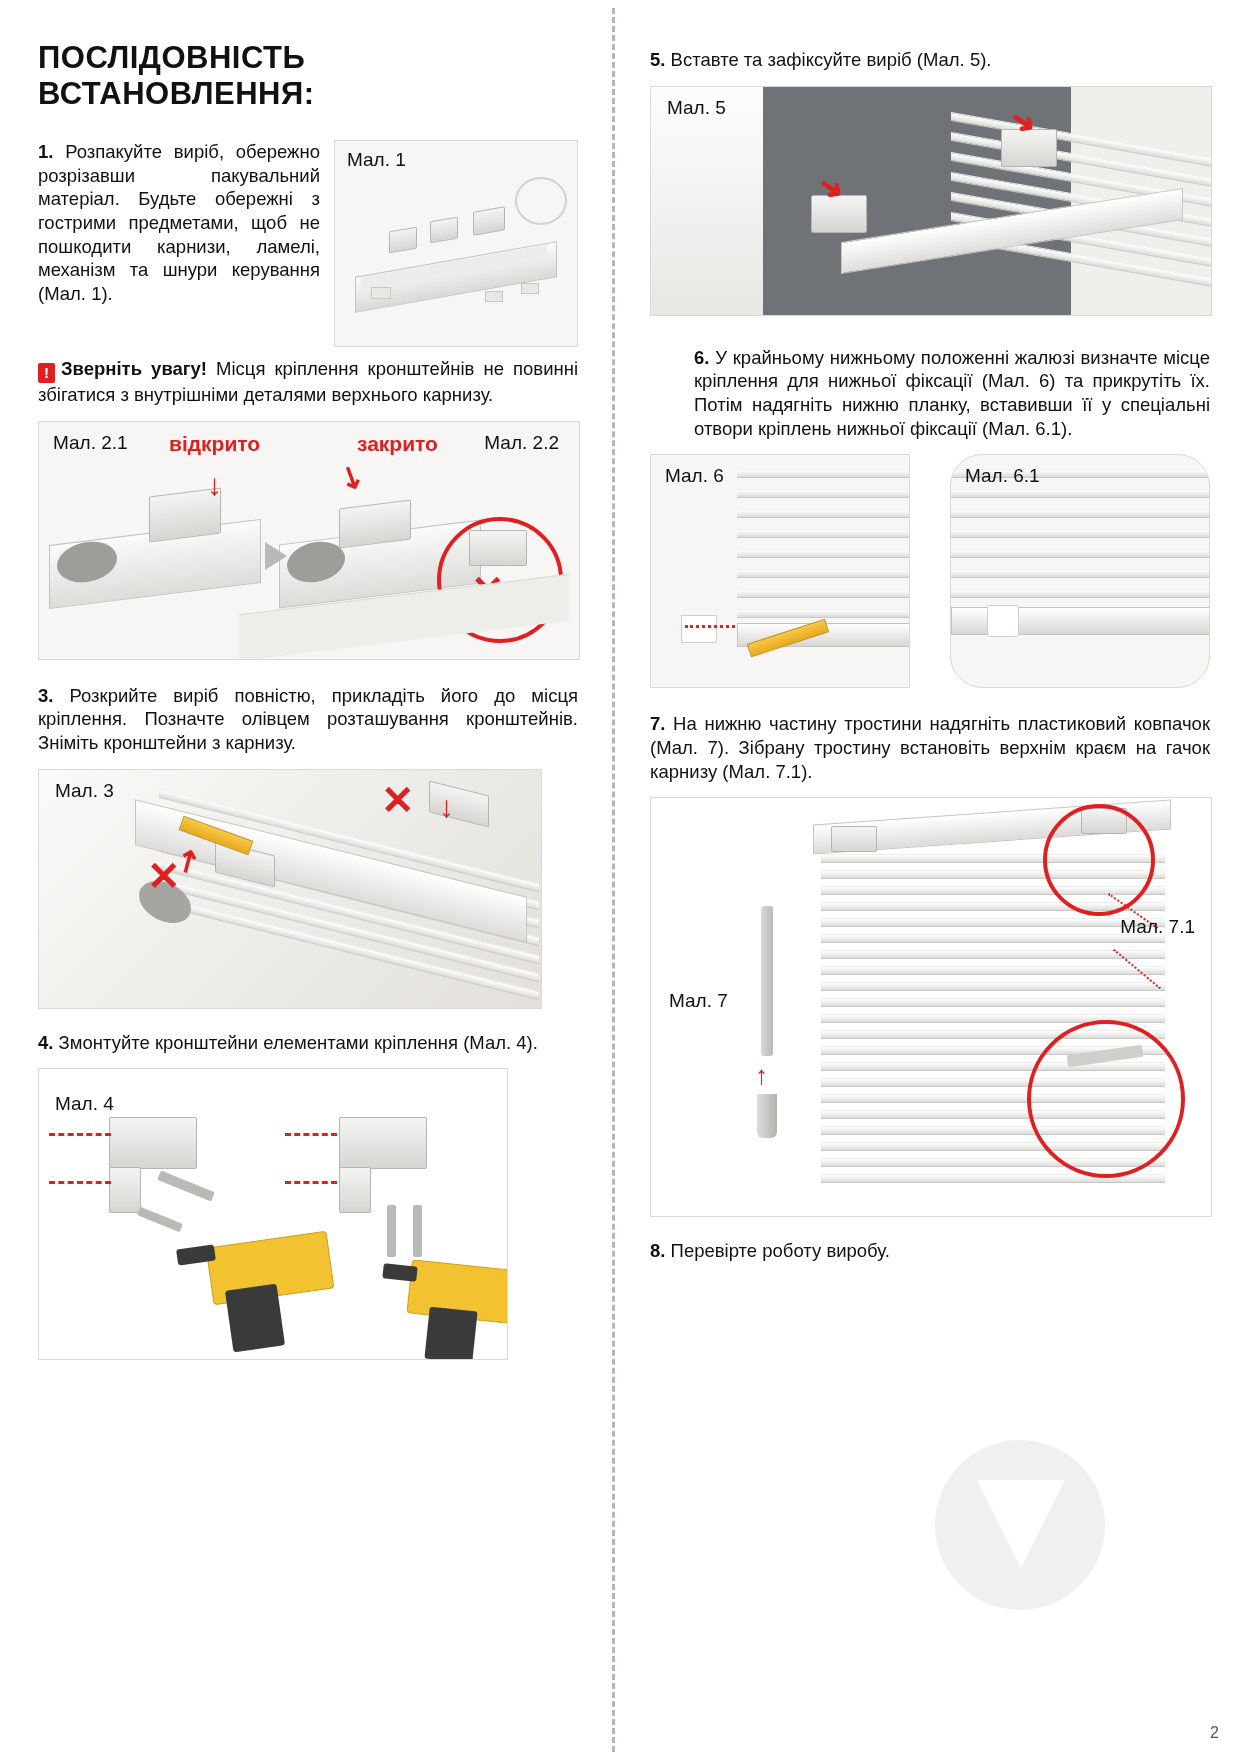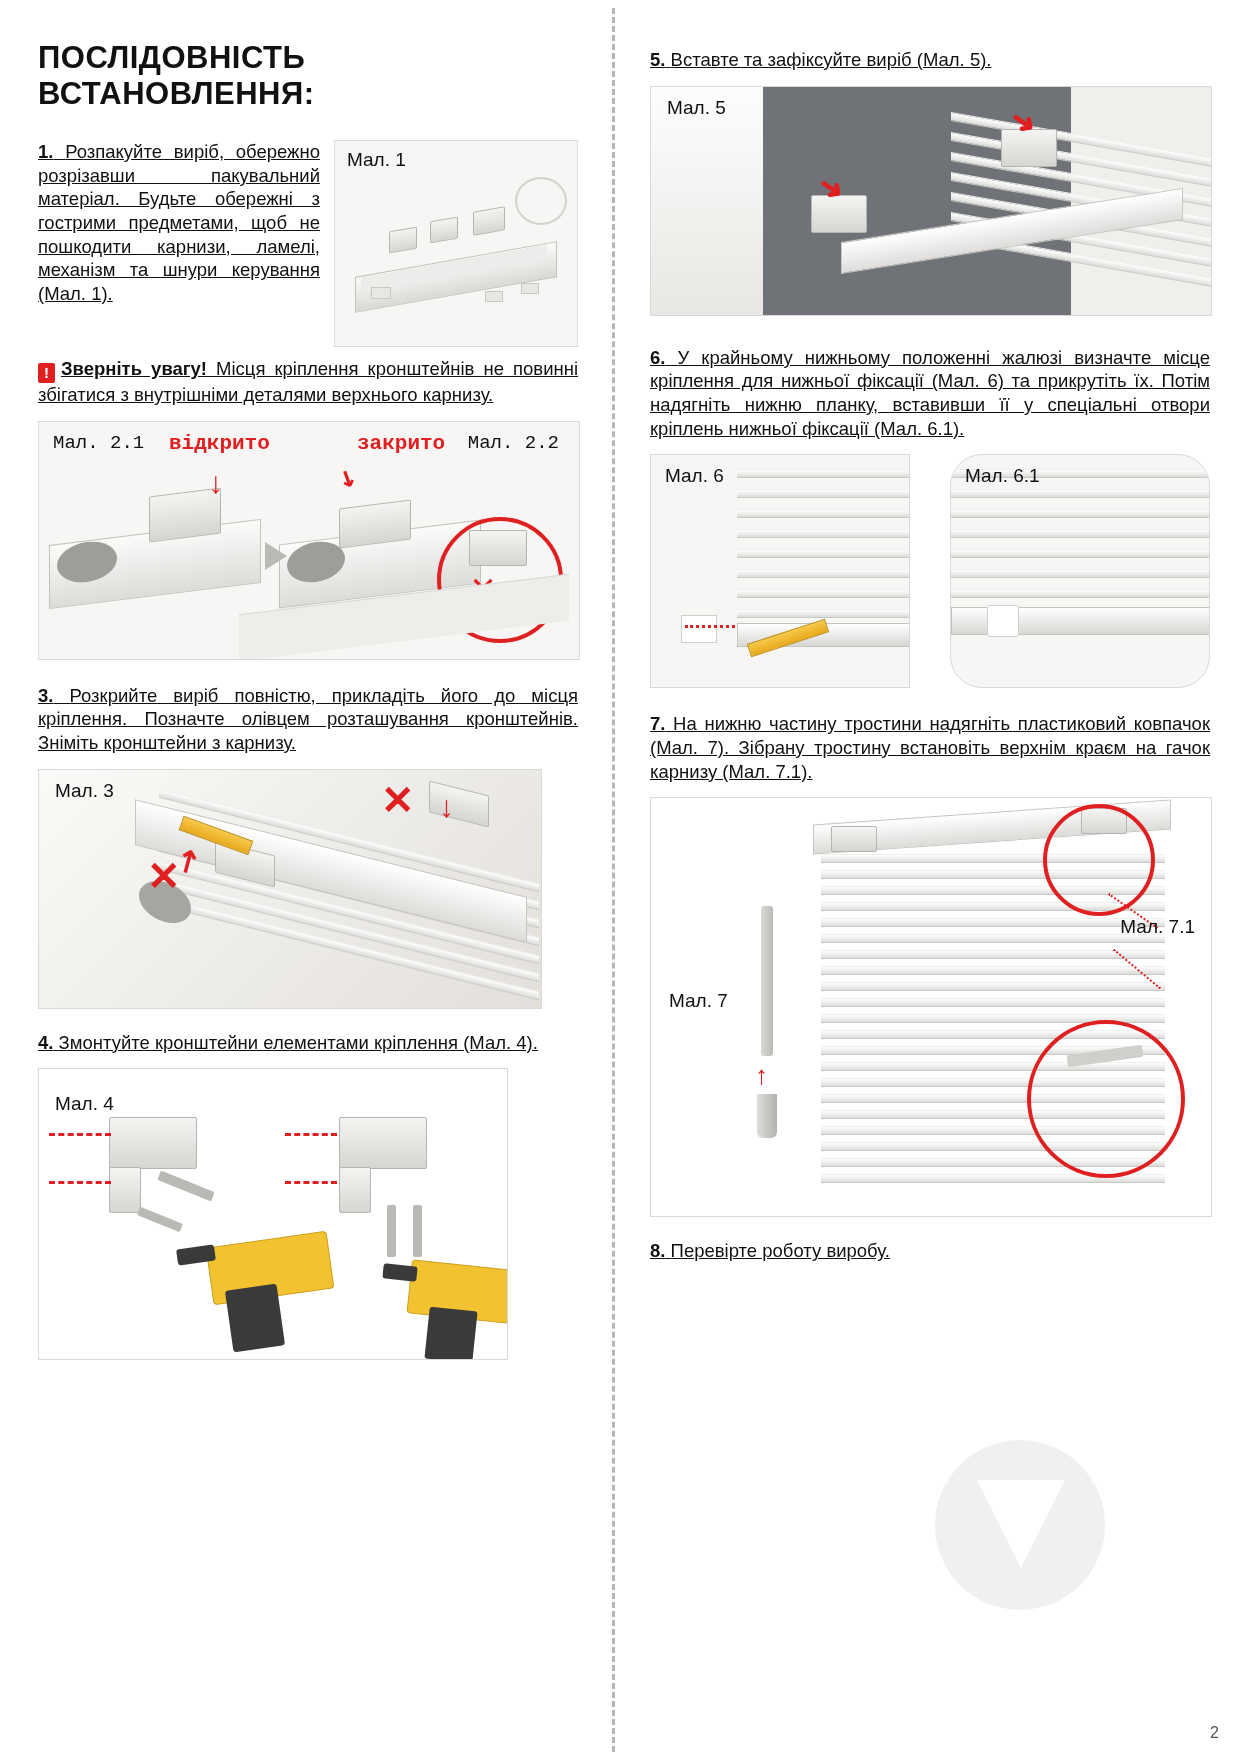--- a/index.html
+++ b/index.html
@@ -36,21 +36,20 @@
     letter-spacing:.5px;
     margin:40px 0 28px 0;
     color:#111;
   }
   p.step{
     font-size:18.5px;
     line-height:1.28;
     margin:0 0 14px 0;
     text-align:justify;
     text-justify:inter-word;
-    text-decoration:underline;
   }
   p.step .n{font-weight:bold;}
   .warn{
     display:block;
     margin-top:6px;
   }
   .warnmark{
     display:inline-block;
     width:17px;height:20px;
     background:#e02020;
@@ -198,21 +197,21 @@
       <span>Розпакуйте виріб, обережно розрізавши пакувальний матеріал. Будьте обережні з гострими предметами, щоб не пошкодити карнизи, ламелі, механізм та шнури керування (Мал. 1).</span>
     </p>
 
     <div class="clear"></div>
 
     <p class="step warn">
       <span class="warnmark">!</span><b>Зверніть увагу!</b>
       <span>Місця кріплення кронштейнів не повинні збігатися з внутрішніми деталями верхнього карнизу.</span>
     </p>
 
-    <div class="fig" style="width:540px;height:237px;font-family:Liberation Mono, monospace;">
+    <div class="fig" style="width:540px;height:237px;">
       <span class="cap" style="left:14px;top:10px;">Мал. 2.1</span>
       <span class="cap" style="right:20px;top:10px;">Мал. 2.2</span>
       <span class="label-red" style="left:130px;top:10px;">відкрито</span>
       <span class="label-red" style="left:318px;top:10px;">закрито</span>
 
       <div style="position:absolute;left:10px;top:110px;width:210px;height:62px;background:linear-gradient(#fbfbfa,#dcdcd9);border:1px solid #c2c2bf;transform:skewY(-7deg);"></div>
       <div style="position:absolute;left:18px;top:120px;width:60px;height:40px;background:#9d9d9a;border-radius:50%;transform:skewY(-7deg);"></div>
       <div class="bracket" style="left:110px;top:70px;width:70px;height:44px;transform:skewY(-7deg);"></div>
 
       <div style="position:absolute;left:240px;top:110px;width:200px;height:62px;background:linear-gradient(#fbfbfa,#dcdcd9);border:1px solid #c2c2bf;transform:skewY(-7deg);"></div>
@@ -315,21 +314,21 @@
         <div class="slat" style="left:0;top:108px;width:262px;"></div>
         <div class="slat" style="left:0;top:128px;width:262px;"></div>
       </div>
       <div style="position:absolute;left:190px;top:128px;width:340px;height:30px;background:linear-gradient(#ffffff,#dedddb);border:1px solid #c7c6c3;transform:skewY(-9deg);"></div>
       <div class="bracket" style="left:160px;top:108px;width:54px;height:36px;"></div>
       <div class="bracket" style="left:350px;top:42px;width:54px;height:36px;"></div>
       <span class="arrow-red" style="left:168px;top:86px;transform:rotate(35deg);">➜</span>
       <span class="arrow-red" style="left:360px;top:20px;transform:rotate(35deg);">➜</span>
     </div>
 
-    <p class="step" style="margin-top:30px;">
+    <p class="step" style="margin-top:30px;margin-left:44px;">
       <span class="n">6.</span>
       <span>У крайньому нижньому положенні жалюзі визначте місце кріплення для нижньої фіксації (Мал. 6) та прикрутіть їх. Потім надягніть нижню планку, вставивши її у спеціальні отвори кріплень нижньої фіксації (Мал. 6.1).</span>
     </p>
 
     <div style="position:relative;margin-top:14px;height:232px;">
       <div class="fig" style="position:absolute;left:0;top:0;width:258px;height:232px;">
         <span class="cap" style="left:14px;top:10px;z-index:6;">Мал. 6</span>
         <div style="position:absolute;left:86px;top:0;width:172px;height:232px;overflow:hidden;">
           <div class="slat" style="left:0;top:14px;width:172px;"></div>
           <div class="slat" style="left:0;top:34px;width:172px;"></div>

